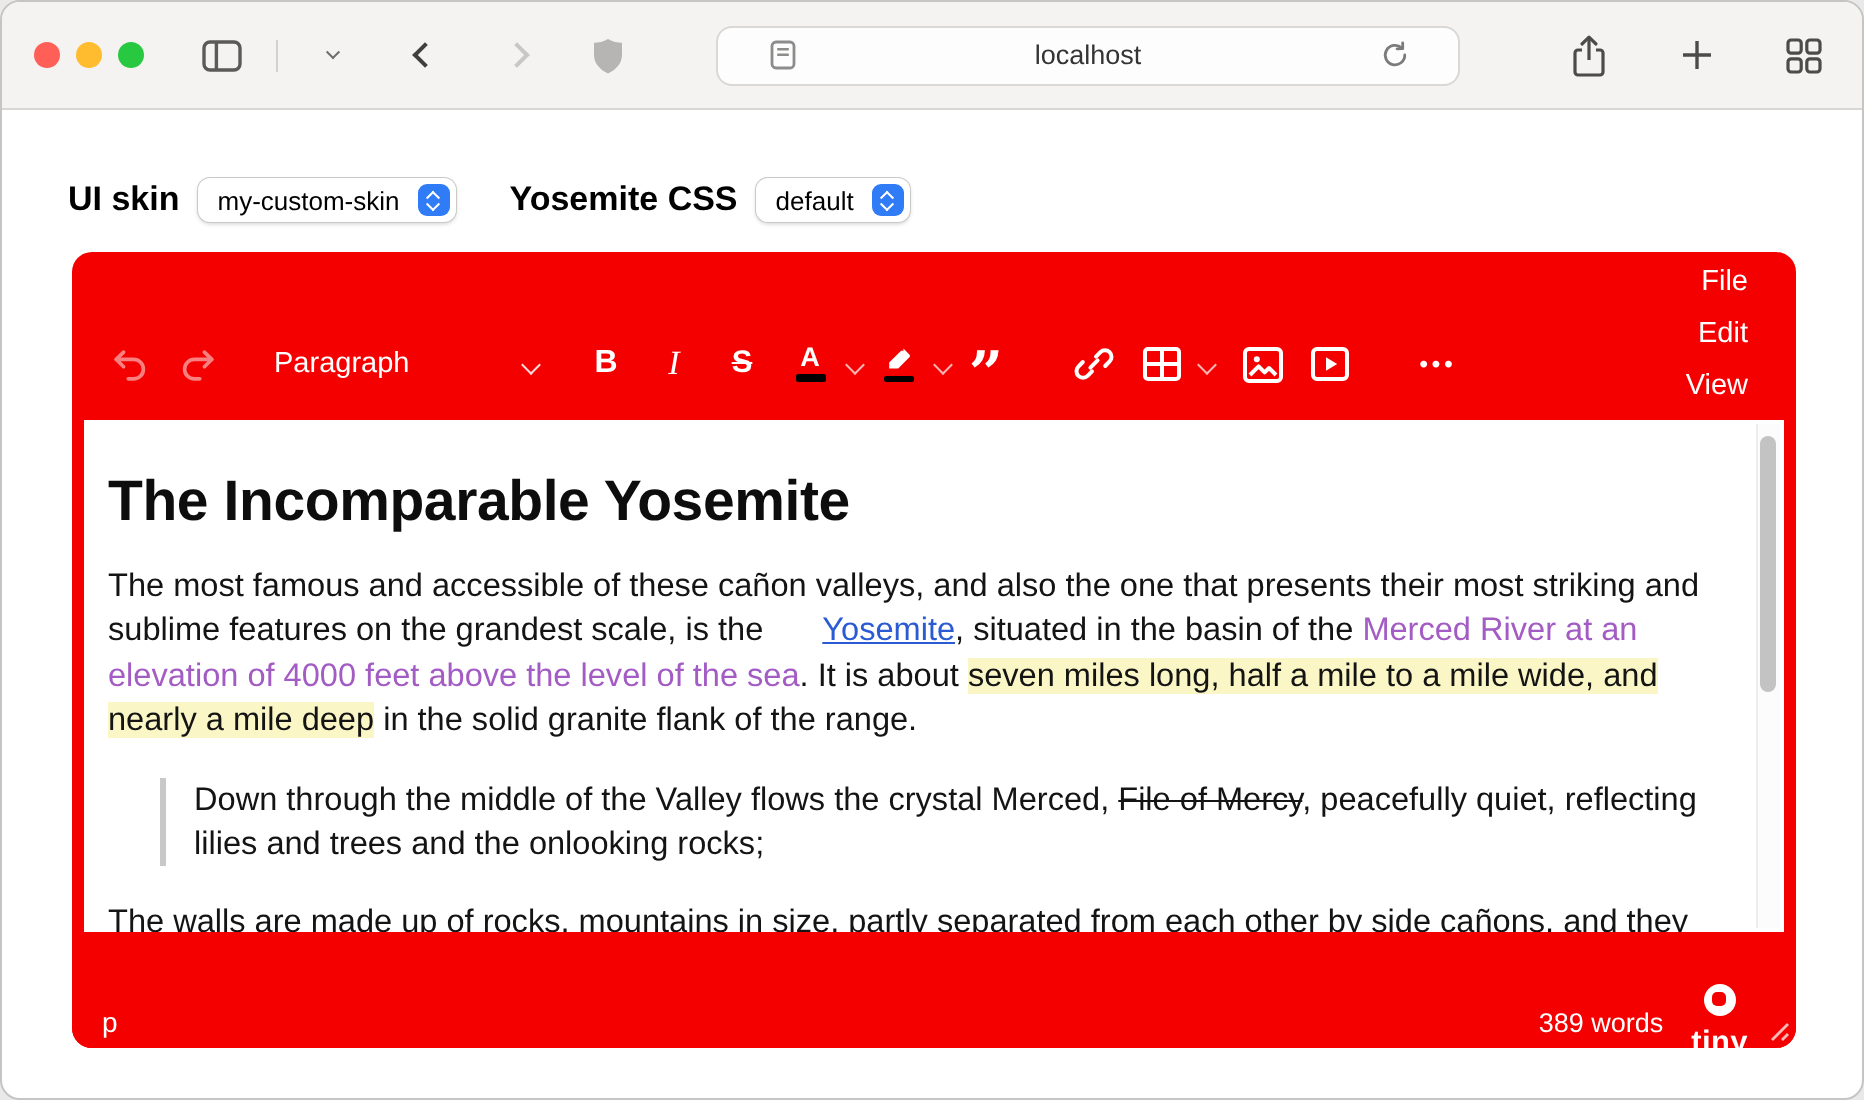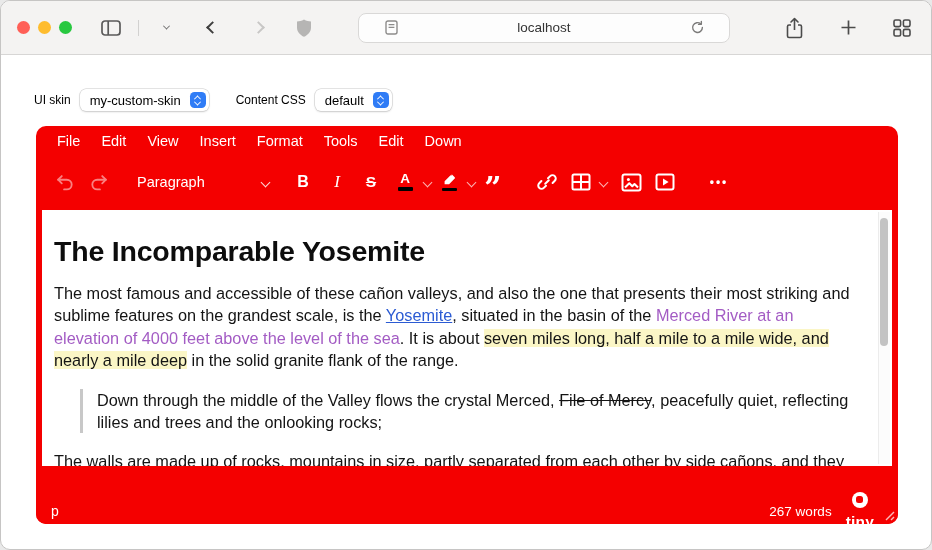--- a/index.html
+++ b/index.html
@@ -38,42 +38,42 @@
     border:1px solid #d9d8d7; border-radius:8px;
     display:flex; align-items:center; padding:0 19px; color:#2f2f2f;
   }
   .urlbar .host { flex:1; text-align:center; font-size:13.5px; color:#343434; }
   .tb-right { display:flex; align-items:center; gap:28px; margin-left:10px; color:#4b4b4b; }
 
   
   .controls {
     margin:34px 0 0 33px; display:flex; align-items:center; height:22px;
   }
-  .ctl-label { font-size:12px; font-weight:400; color:#000; margin-right:9px; }
+  .ctl-label { font-size:17px; font-weight:700; color:#000; margin-right:9px; }
   .ctl-gap { width:27px; }
   .mac-select {
     display:inline-flex; align-items:center; height:22px;
     background:#fff; border-radius:6px; padding:0 3px 0 10px; gap:9px;
     box-shadow:0 0 0 0.5px #c9c9c9, 0 1px 2px rgba(0,0,0,.18);
     font-size:13px; color:#000; cursor:default;
   }
   .stepper {
     width:16px; height:16px; background:#2f7cf6; border-radius:4.5px;
     display:flex; flex-direction:column; align-items:center; justify-content:center; gap:1px;
   }
   .stepper i { width:5px; height:5px; border-right:1.6px solid #fff; border-bottom:1.6px solid #fff; display:block; }
   .stepper i.up { transform:rotate(-135deg) translate(-1px,-1px); }
   .stepper i.dn { transform:rotate(45deg) translate(-1px,-1px); }
 
   
   .editor {
     position:relative; margin:15px 0 0 35px; width:862px; height:398px;
     border-radius:10px; background:#f40000;
   }
-  .menubar { height:42px; display:flex; align-items:flex-start; padding:2px 12px 0; }
+  .menubar { height:42px; display:flex; align-items:flex-end; padding:2px 12px 0;flex-direction:column; }
   .menu-item {
     color:#fff; font-size:14.5px; padding:5px 9px; margin-right:3px;
     border-radius:4px; cursor:default;
   }
   .toolbar { height:42px; display:flex; padding:0 15px; }
   .tbtn {
     min-width:28px; height:28px; display:flex; align-items:center; justify-content:center;
     color:#fff; border-radius:4px; cursor:default;
   }
   .dim { opacity:.5; }
@@ -99,21 +99,21 @@
   .content-wrap {
     position:relative; margin:0 6px; height:256px; background:#fff; overflow:hidden;
   }
   .content {
     height:100%; overflow:hidden; padding:2px 42px 0 12px;
     font-size:16.3px; line-height:22.4px; color:#141414;
   }
   .content h1 { font-size:28.5px; line-height:34px; margin:22px 0 9px; color:#0d0d0d; letter-spacing:-.2px; }
   .content p { margin:14px 0; }
   .content blockquote { margin:17px 0 17px 26px; padding:0 0 0 14px; border-left:3px solid #c8c8c8; }
-  .link { color:#2b5bd3; text-decoration:underline; cursor:pointer; }
+  .link { color:#2b5bd3; text-decoration:underline; cursor:pointer;margin-left:25px; }
   .purple { color:#a35cc4; }
   .hl { background:#fbf6c6; }
   .strike { text-decoration:line-through; }
   .scroll-track {
     position:absolute; top:2px; right:2px; bottom:2px; width:12px;
     background:#fcfcfc; border-left:1px solid #ececec;
   }
   .scroll-thumb {
     position:absolute; top:6px; right:2px; width:8px; height:128px;
     background:#c3c3c3; border-radius:4px;
@@ -216,21 +216,21 @@
   <div class="controls">
     <span class="ctl-label">UI skin</span>
     <span class="mac-select">
         <span>my-custom-skin</span>
         <span class="stepper">
           <i class="up"></i>
           <i class="dn"></i>
         </span>
       </span>
     <span class="ctl-gap"></span>
-    <span class="ctl-label">Content CSS</span>
+    <span class="ctl-label">Yosemite CSS</span>
     <span class="mac-select">
         <span>default</span>
         <span class="stepper">
           <i class="up"></i>
           <i class="dn"></i>
         </span>
       </span>
   </div>
 
   <div class="editor">
@@ -344,21 +344,21 @@
         <p>The walls are made up of rocks, mountains in size, partly separated from each other by side cañons, and they are so sheer in front, and so compactly and harmoniously arranged on a level floor, that the Valley</p>
       </div>
       <div class="scroll-track">
         <div class="scroll-thumb"></div>
       </div>
     </div>
 
     <div class="statusbar">
       <span class="elpath">p</span>
       <div class="sb-right">
-        <span class="wordcount">267 words</span>
+        <span class="wordcount">389 words</span>
         <span class="brand">
           <span class="brand-logo"></span>
           <span>tiny</span>
         </span>
       </div>
       <span class="resize-handle">
         <svg width="12" height="12" viewBox="0 0 12 12">
             <g stroke="#fff" stroke-width="1.4" opacity=".85">
               <line x1="11" y1="3" x2="3" y2="11"></line>
               <line x1="11" y1="8" x2="8" y2="11"></line>

